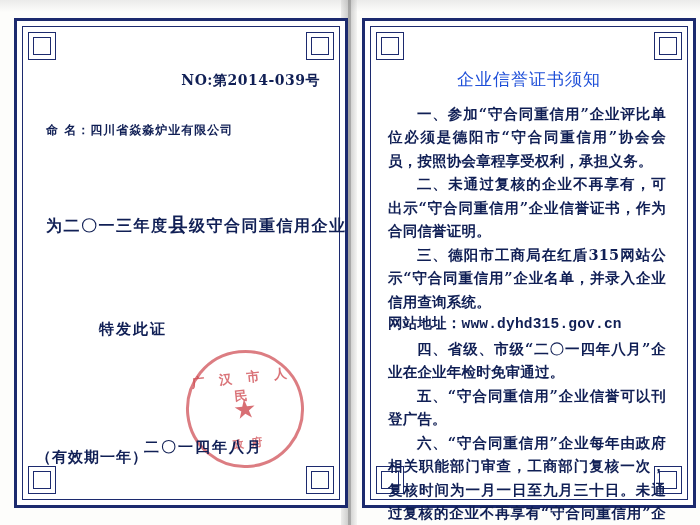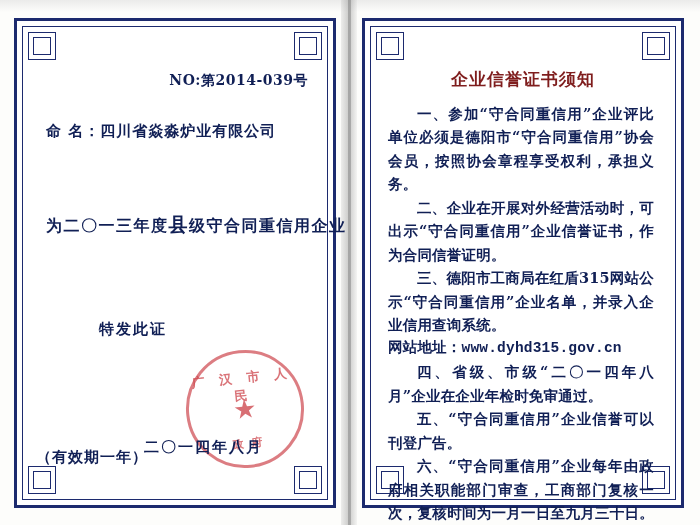--- a/index.html
+++ b/index.html
@@ -39,20 +39,21 @@
   .paper-edge-top {
     position: absolute;
     left: 0; top: 0; width: 700px; height: 12px;
     background: linear-gradient(to bottom, rgba(230,230,230,0.8), rgba(255,255,255,0));
   }
   .panel {
     position: absolute;
     top: 18px;
     height: 490px;
     background: #ffffff;
+    padding-left: 12px;
   }
   .panel.left  { left: 14px;  width: 322px; }
   .panel.right { left: 362px; width: 322px; }
 
   
   .frame-outer {
     position: absolute;
     left: 0; top: 0; right: 0; bottom: 0;
     border: 3px solid #1c2a6e;
   }
@@ -93,21 +94,21 @@
     font-size: 14px;
     font-weight: bold;
     letter-spacing: 0.5px;
     color: #101f55;
     font-family: "DejaVu Serif", serif;
   }
   .line-name {
     position: absolute;
     left: 10px;
     top: 82px;
-    font-size: 15px;
+    font-size: 12px;
     font-weight: bold;
     color: #101f55;
     letter-spacing: 1px;
   }
   .line-title {
     position: absolute;
     left: 10px;
     top: 172px;
     font-size: 16px;
     font-weight: bold;
@@ -190,22 +191,22 @@
     font-weight: bold;
   }
 
   
   .notice-title {
     position: absolute;
     left: 0; right: 0;
     top: 28px;
     text-align: center;
     font-size: 17px;
-    font-weight: bold;
-    color: #7f1d1d;
+    font-weight: normal;
+    color: #1d4ed8;
     letter-spacing: 1px;
   }
   .notice-body {
     position: absolute;
     left: 4px;
     right: 4px;
     top: 62px;
     font-size: 14.5px;
     font-weight: bold;
     line-height: 1.62;
@@ -271,21 +272,21 @@
     <div class="corner tl"></div>
     <div class="corner tr"></div>
     <div class="corner bl"></div>
     <div class="corner br"></div>
 
     <div class="content">
       <div class="notice-title">企业信誉证书须知</div>
 
       <div class="notice-body">
         <p>一、参加“守合同重信用”企业评比单位必须是德阳市“守合同重信用”协会会员，按照协会章程享受权利，承担义务。</p>
-        <p>二、企业在开展对外经营活动时，可出示“守合同重信用”企业信誉证书，作为合同信誉证明。</p>
+        <p>二、未通过复核的企业不再享有，可出示“守合同重信用”企业信誉证书，作为合同信誉证明。</p>
         <p>三、德阳市工商局在红盾315网站公示“守合同重信用”企业名单，并录入企业信用查询系统。</p>
         <p class="noindent">网站地址：www.dyhd315.gov.cn</p>
         <p>四、省级、市级“二〇一四年八月”企业在企业年检时免审通过。</p>
         <p>五、“守合同重信用”企业信誉可以刊登广告。</p>
         <p>六、“守合同重信用”企业每年由政府相关职能部门审查，工商部门复核一次，复核时间为一月一日至九月三十日。未通过复核的企业不再享有“守合同重信用”企业荣誉。</p>
       </div>
     </div>
   </div>
 
 </div>

